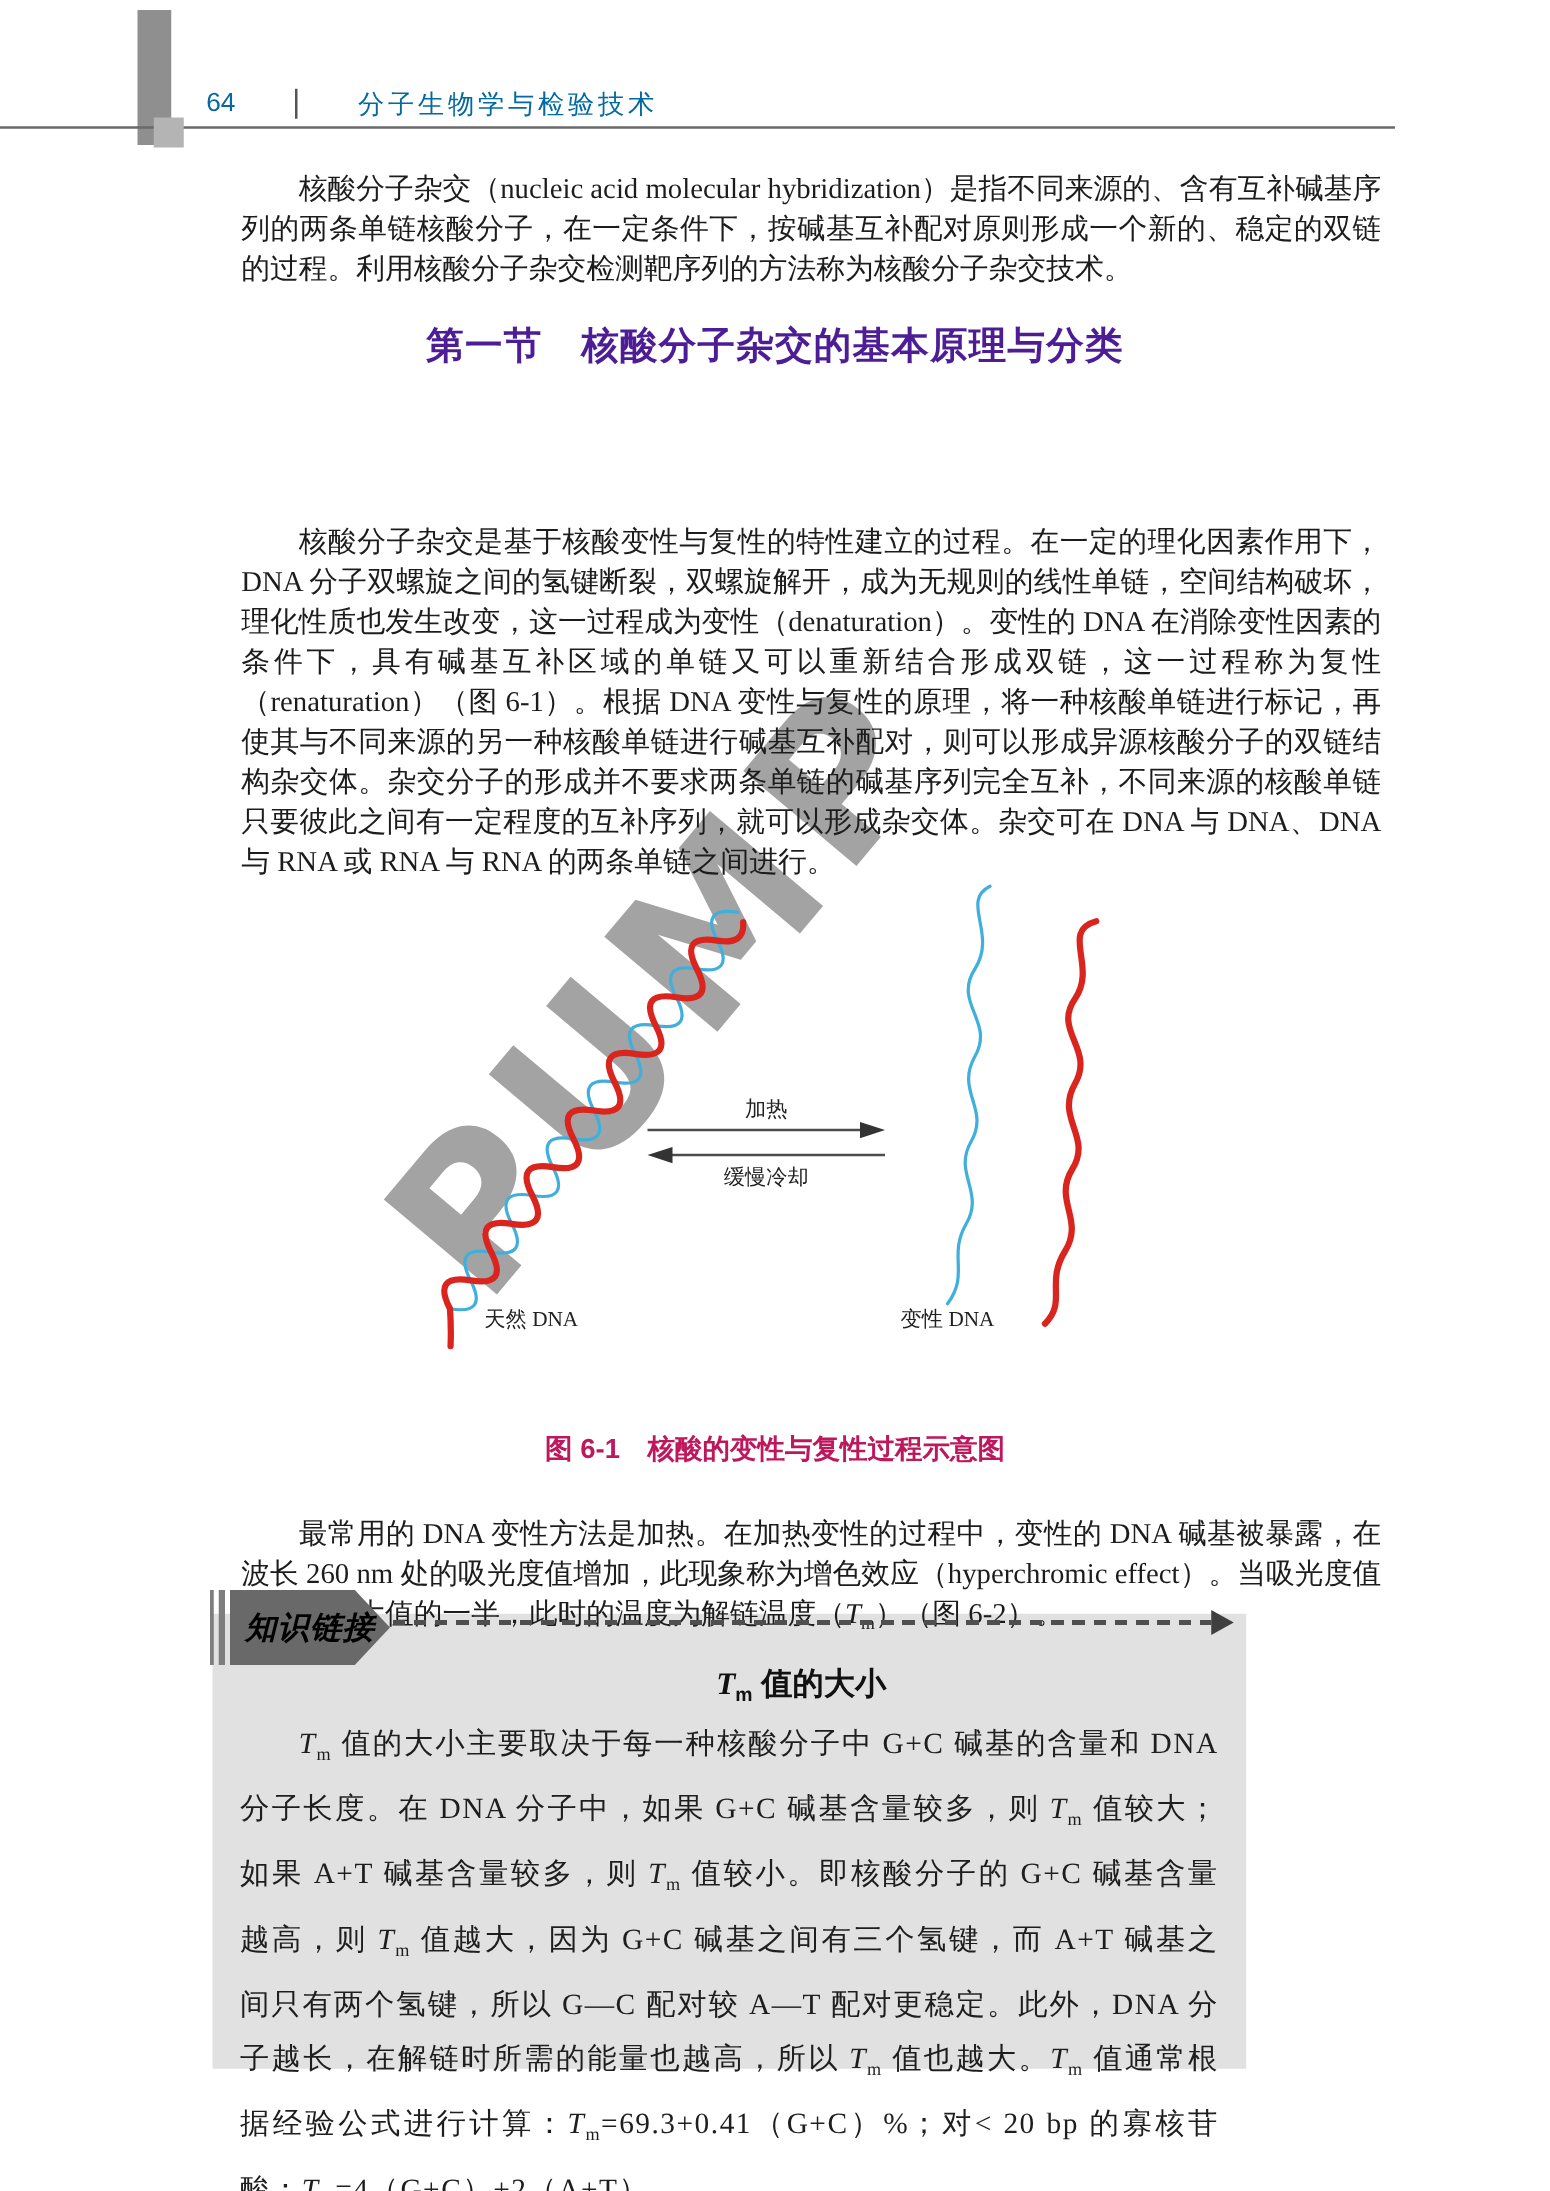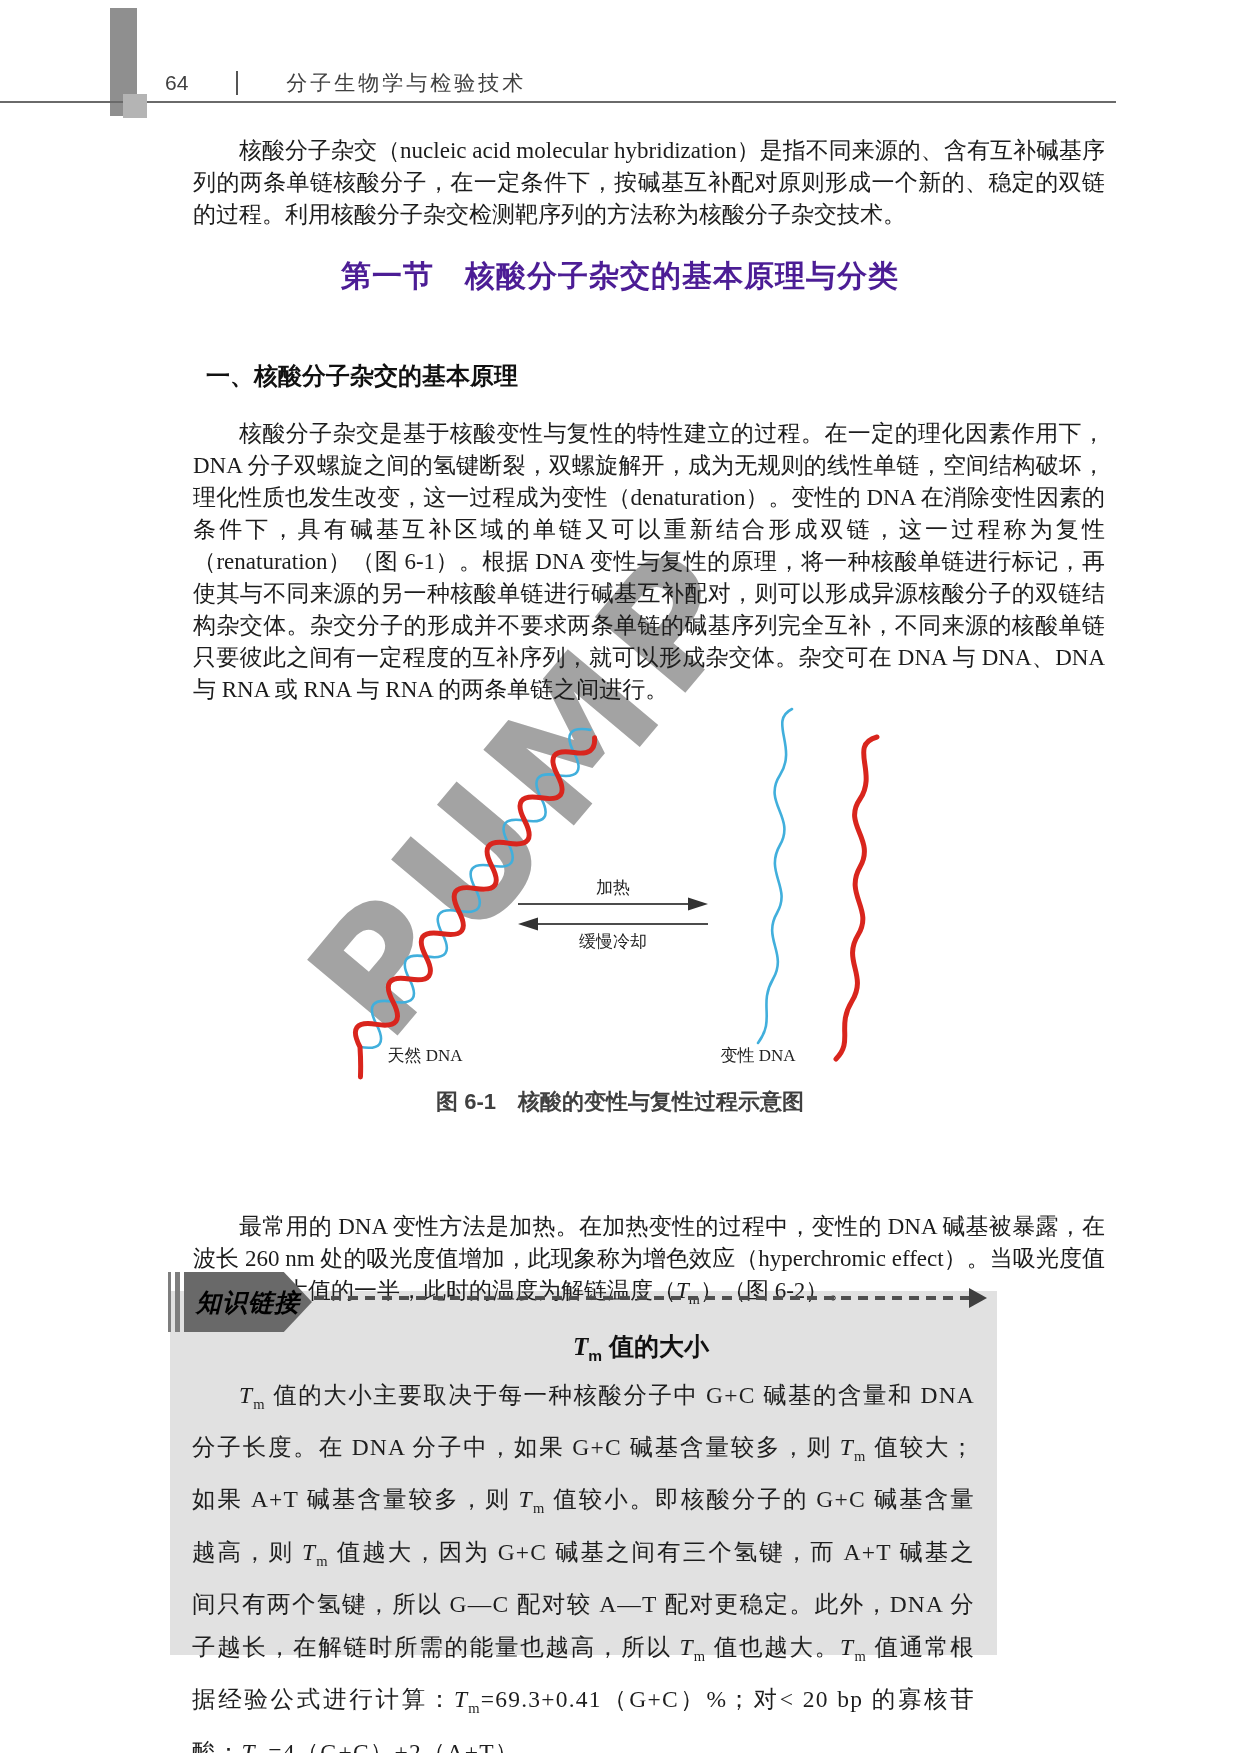--- a/index.html
+++ b/index.html
@@ -12,21 +12,21 @@
     overflow:hidden;
   }
   
   .corner-bar{position:absolute;left:110px;top:8px;width:27px;height:108px;background:#8f8f8f;}
   .corner-square{position:absolute;left:123px;top:94px;width:24px;height:24px;background:#b4b4b4;z-index:3;}
   .header-rule{position:absolute;left:0;top:101px;width:1116px;height:2px;background:#6a6a6a;}
   .header-row{
     position:absolute;left:165px;top:68px;height:30px;
     display:flex;align-items:center;
     font-family:"Liberation Sans","DejaVu Sans",sans-serif;
-    font-size:21px;color:#404040;gap:28px;
+    font-size:21px;color:#0369a1;gap:28px;
   }
   .header-divider{width:2px;height:24px;background:#555;margin:0 20px;}
   .book-title{letter-spacing:3px;}
   
   .content{position:absolute;left:164px;width:912px;z-index:2;margin-left:29px;}
   .para{
     font-size:23px;line-height:32px;text-align:justify;
     text-indent:2em;margin:0;
   }
   .section-title{
@@ -37,23 +37,23 @@
   .subsection-title{
     position:absolute;left:206px;top:360px;width:870px;z-index:2;
     font-family:"Liberation Sans","DejaVu Sans",sans-serif;
     font-weight:bold;font-size:24px;color:#111;
   }
   
   .figure-wrap{position:absolute;left:330px;top:695px;width:620px;height:385px;z-index:1;}
   .figure-wrap svg{overflow:visible;display:block;}
   .fig-label{font-family:"Liberation Serif","DejaVu Serif",serif;font-size:17px;fill:#222;}
   .fig-caption{
-    position:absolute;left:164px;top:1087px;width:912px;z-index:2;
+    position:absolute;left:164px;top:1144px;width:912px;z-index:2;
     text-align:center;font-family:"Liberation Sans","DejaVu Sans",sans-serif;
-    font-weight:bold;font-size:22px;color:#404040;
+    font-weight:bold;font-size:22px;color:#be185d;
   }
   .tm i{font-family:"Liberation Serif",serif;font-style:italic;}
   .tm sub{font-size:0.62em;}
   
   .kb-box{
     position:absolute;left:170px;top:1291px;width:827px;height:364px;
     background:#e1e1e1;z-index:1;
   }
   .kb-bars{position:absolute;left:168px;top:1272px;height:60px;display:flex;gap:4px;z-index:4;}
   .kb-bars .b1{width:3px;height:100%;background:#7e7e7e;}
@@ -98,21 +98,20 @@
     <span>64</span>
     <span class="header-divider"></span>
     <span class="book-title">分子生物学与检验技术</span>
   </div>
 
   <div class="content" style="top:135px;">
     <p class="para">核酸分子杂交（nucleic acid molecular hybridization）是指不同来源的、含有互补碱基序列的两条单链核酸分子，在一定条件下，按碱基互补配对原则形成一个新的、稳定的双链的过程。利用核酸分子杂交检测靶序列的方法称为核酸分子杂交技术。</p>
   </div>
 
   <div class="section-title">第一节　核酸分子杂交的基本原理与分类</div>
-  <div class="subsection-title">一、核酸分子杂交的基本原理</div>
 
   <div class="content" style="top:418px;">
     <p class="para">核酸分子杂交是基于核酸变性与复性的特性建立的过程。在一定的理化因素作用下，DNA 分子双螺旋之间的氢键断裂，双螺旋解开，成为无规则的线性单链，空间结构破坏，理化性质也发生改变，这一过程成为变性（denaturation）。变性的 DNA 在消除变性因素的条件下，具有碱基互补区域的单链又可以重新结合形成双链，这一过程称为复性（renaturation）（图 6-1）。根据 DNA 变性与复性的原理，将一种核酸单链进行标记，再使其与不同来源的另一种核酸单链进行碱基互补配对，则可以形成异源核酸分子的双链结构杂交体。杂交分子的形成并不要求两条单链的碱基序列完全互补，不同来源的核酸单链只要彼此之间有一定程度的互补序列，就可以形成杂交体。杂交可在 DNA 与 DNA、DNA 与 RNA 或 RNA 与 RNA 的两条单链之间进行。</p>
   </div>
 
   <div class="figure-wrap">
     <svg width="620" height="385" viewBox="0 0 620 385" xmlns="http://www.w3.org/2000/svg">
 
       <text transform="translate(58,352) rotate(-50)" font-family="'DejaVu Sans','Liberation Sans',sans-serif" font-weight="bold" font-size="162" letter-spacing="12" fill="#9c9c9c" opacity="0.92">PUMP</text>
 

